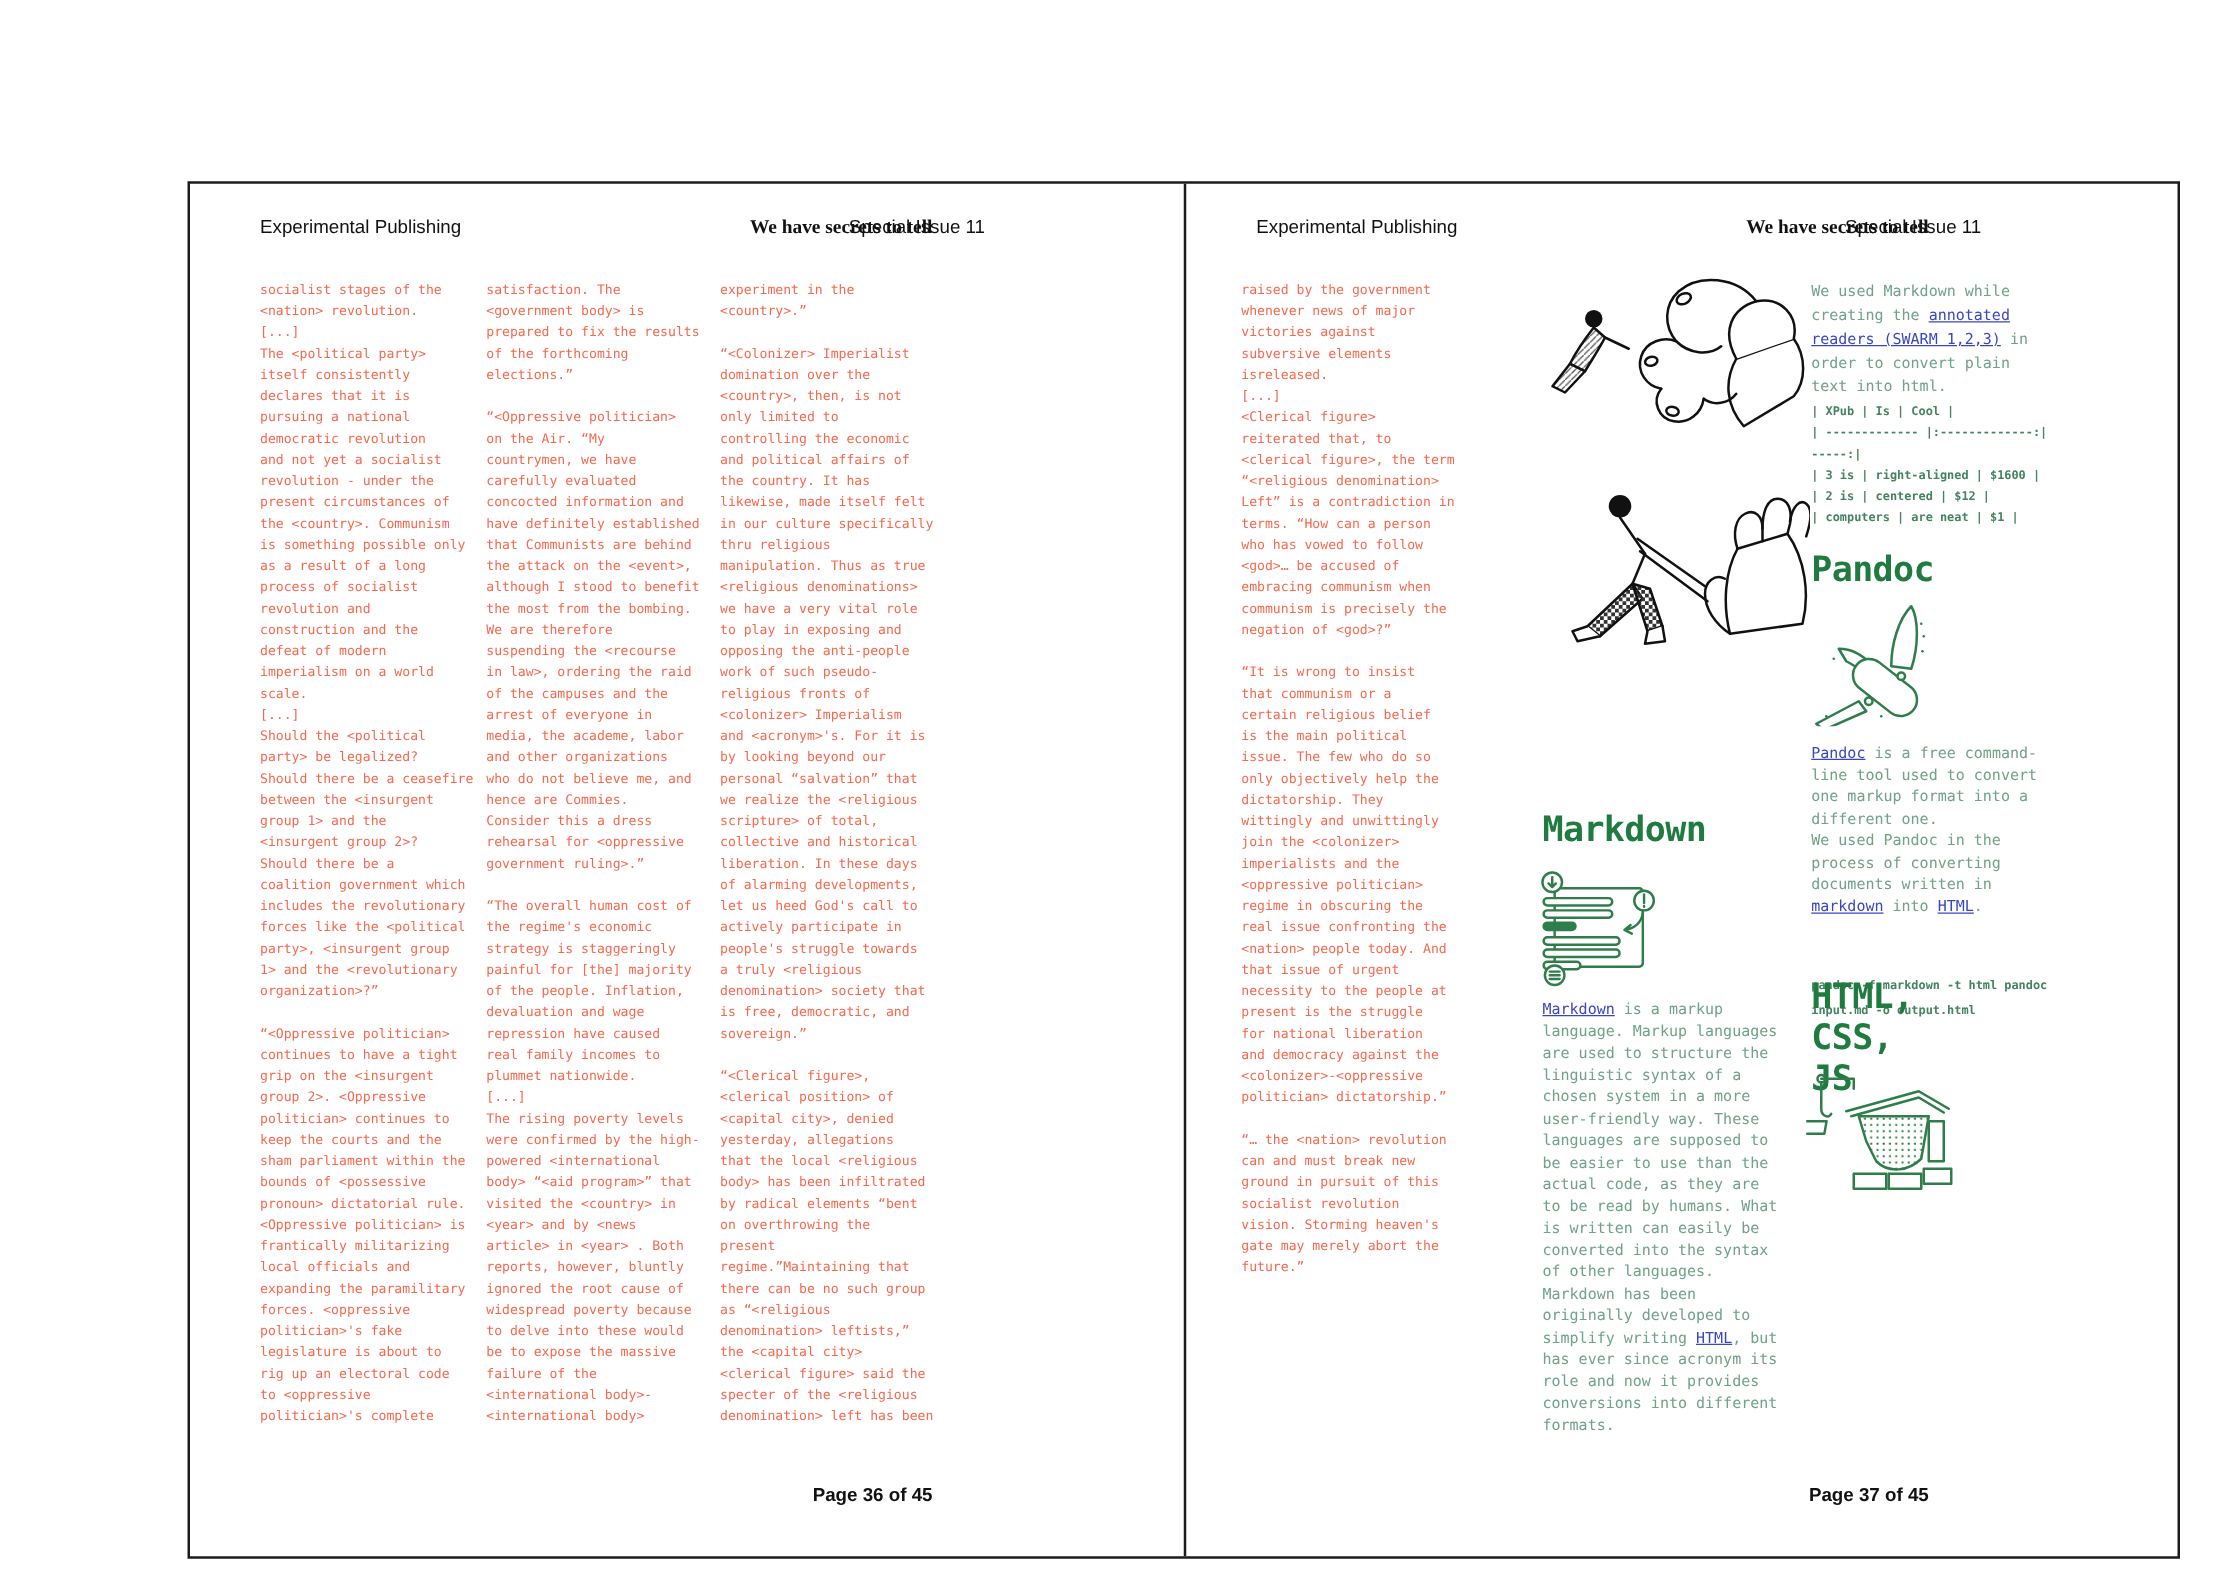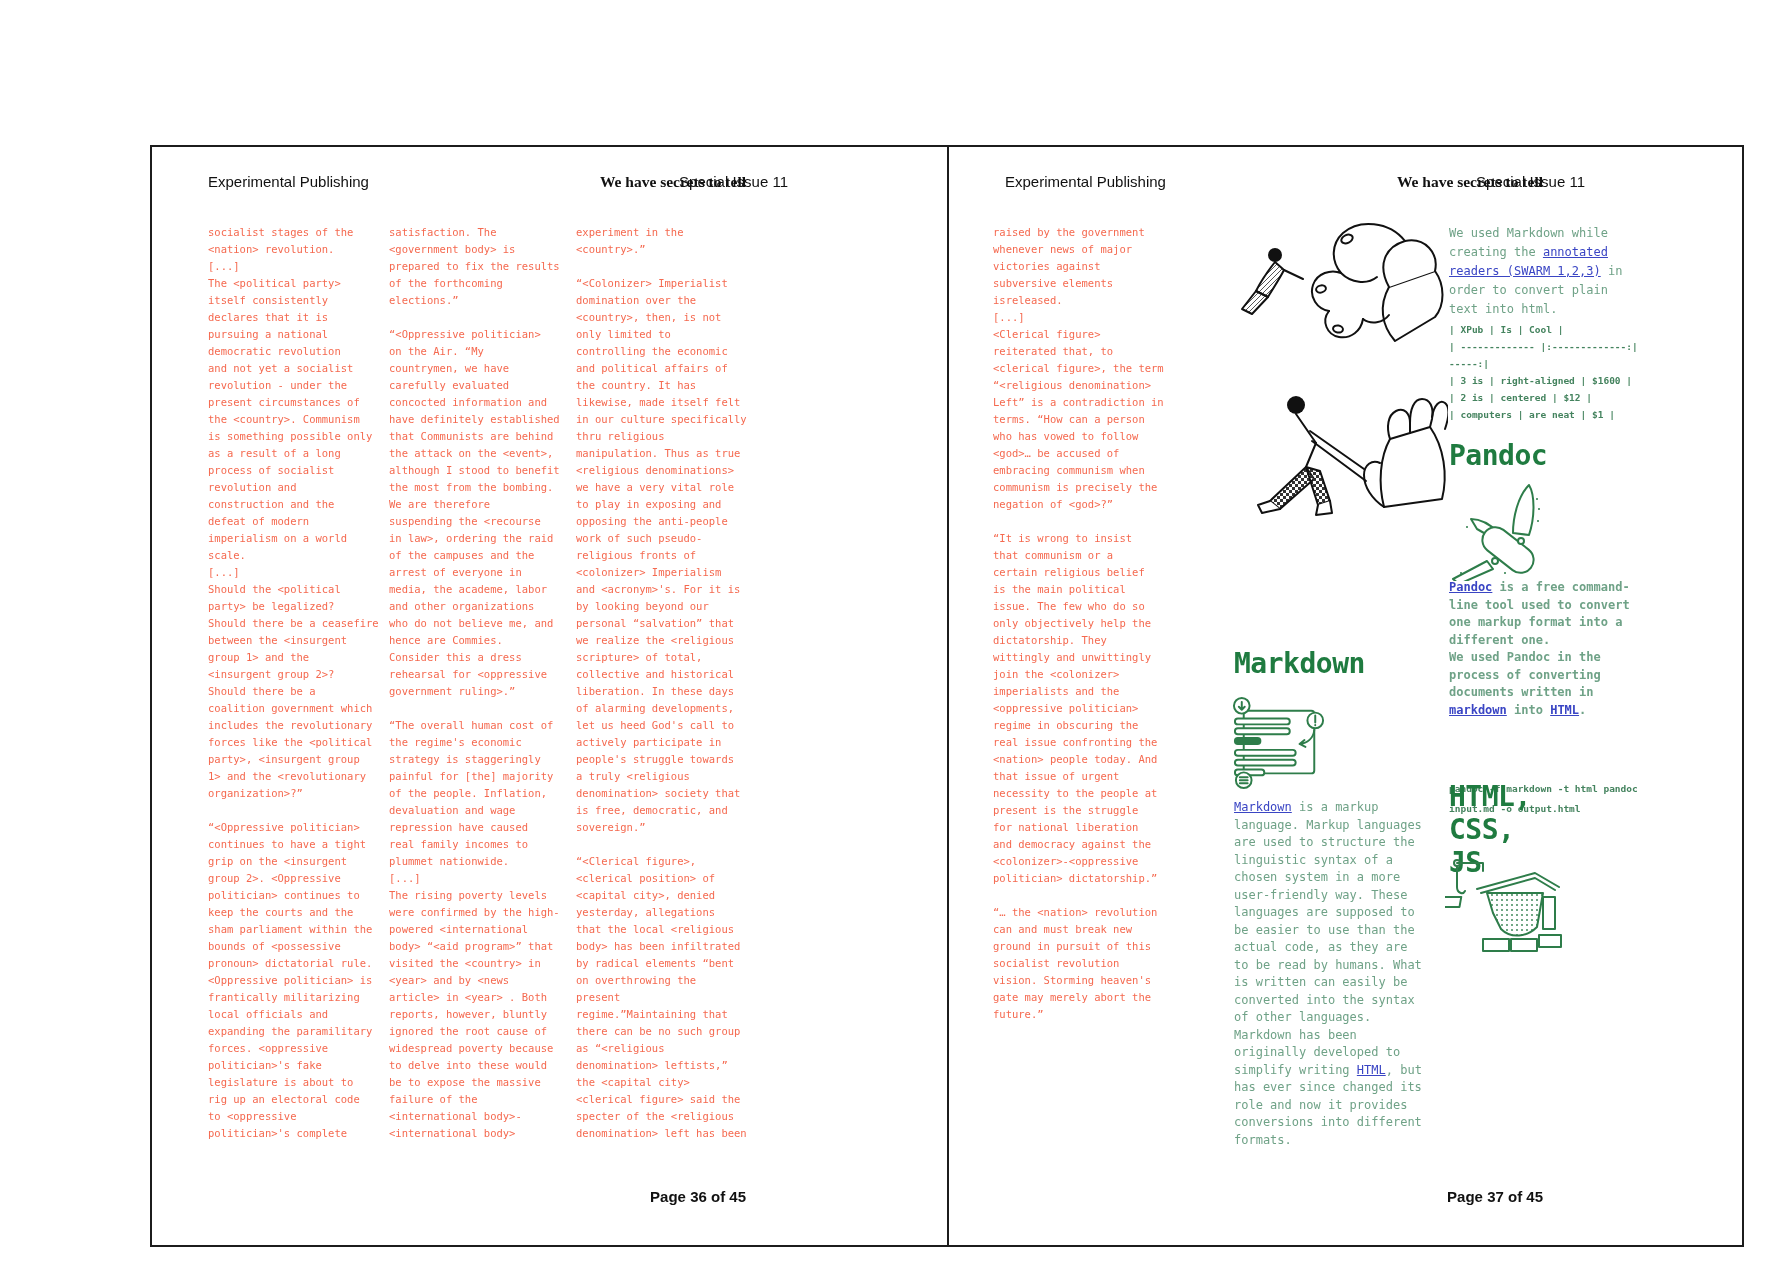--- a/index.html
+++ b/index.html
@@ -39,21 +39,21 @@
   .illus-mid{position:absolute;left:283px;top:238px;width:216px;height:132px;}
   .md-heading{position:absolute;left:285px;top:500px;}
   .md-icon{position:absolute;left:281px;top:548px;width:98px;height:96px;}
   .md-para{position:absolute;left:285px;top:652px;width:216px;}
 
   
   .tools-intro{position:absolute;left:500px;top:77px;width:262px;line-height:19px;}
   .md-table{position:absolute;left:500px;top:174px;width:262px;line-height:17px;}
   .pandoc-heading{position:absolute;left:500px;top:292px;}
   .pandoc-icon{position:absolute;left:498px;top:334px;width:108px;height:100px;}
-  .pandoc-para{position:absolute;left:500px;top:432px;width:262px;font-weight:bold;}
+  .pandoc-para{position:absolute;left:500px;top:447px;width:262px;}
   .pandoc-code{position:absolute;left:500px;top:588px;width:262px;line-height:20px;margin-top:44px;}
   .html-heading{position:absolute;left:500px;top:633px;}
   .html-icon{position:absolute;left:496px;top:706px;width:126px;height:104px;}
   .html-para{position:absolute;left:500px;top:818px;width:262px;}
 </style>
 </head>
 <body>
 
 <div class="spread">
   <div class="spine"></div>
@@ -366,21 +366,21 @@
 languages are supposed to
 be easier to use than the
 actual code, as they are
 to be read by humans. What
 is written can easily be
 converted into the syntax
 of other languages.
 Markdown has been
 originally developed to
 simplify writing </span><span class="link">HTML</span><span>, but
-has ever since changed its
+has ever since acronym its
 role and now it provides
 conversions into different
 formats.</span></div>
 
     <div class="green-body tools-intro"><span>We used Markdown while
 creating the </span><span class="link">annotated
 readers (SWARM 1,2,3)</span><span> in
 order to convert plain
 text into html.</span></div>
 

